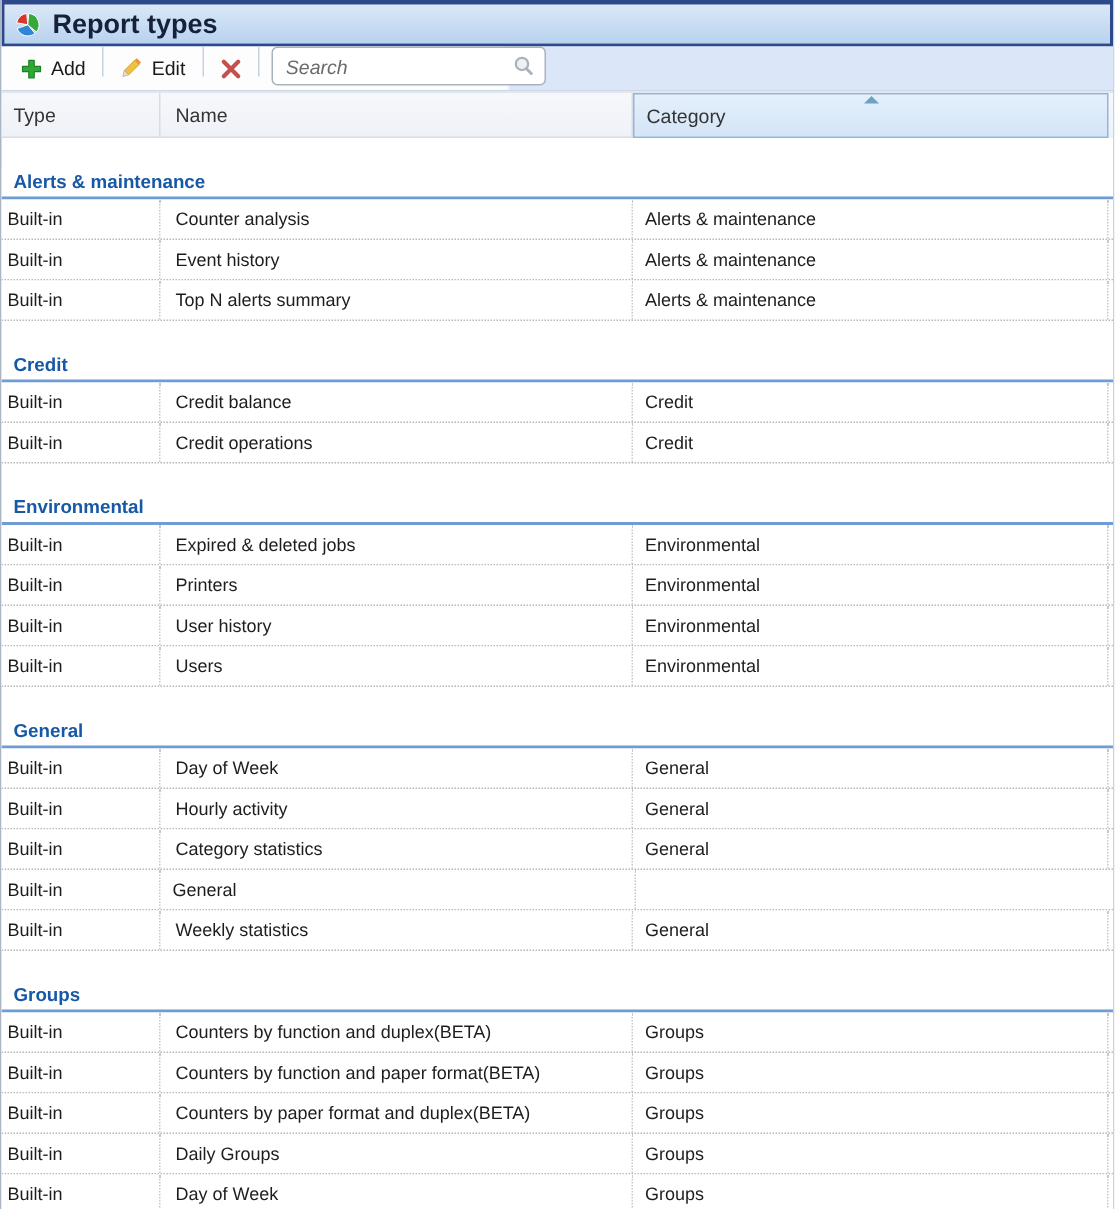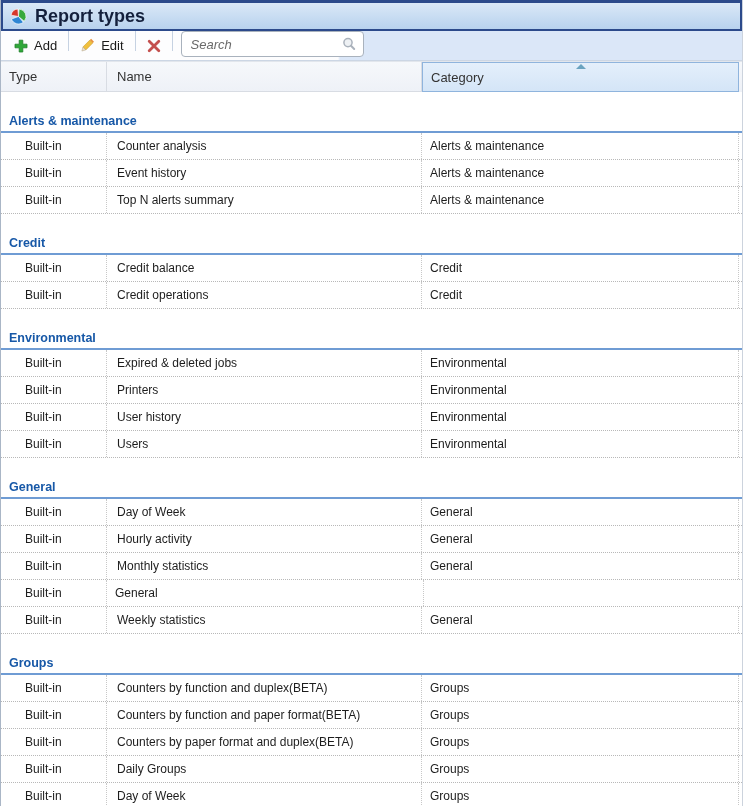--- a/index.html
+++ b/index.html
@@ -44,21 +44,21 @@
 
   
   .gridbody { background:#fff; }
   .group-label { margin-top:21px; height:18px; line-height:17px; padding-left:8px;
                  font-weight:bold; font-size:12.5px; color:#1758a7;
                  border-bottom:2px solid #6f9cd4; }
   .row { display:flex; height:26px; border-bottom:1px dotted #b8b8b8; background:#fff; }
   .cell { box-sizing:border-box; display:flex; align-items:center;
           border-right:1px dotted #c8c8c8; color:#1d1d1d; font-size:12px;
           overflow:hidden; white-space:nowrap; }
-  .c-type { width:106px; padding-left:24px; }
+  .c-type { width:106px; padding-left:4px; }
   .c-name { width:315px; padding-left:10px; }
   .c-cat  { width:317px; padding-left:8px; }
 </style>
 </head>
 <body>
 
 <div class="window">
 
   <div class="titlebar">
     <span style="display:flex;">
@@ -179,21 +179,21 @@
         <div class="cell c-name">Day of Week</div>
         <div class="cell c-cat">General</div>
       </div>
       <div class="row">
         <div class="cell c-type">Built-in</div>
         <div class="cell c-name">Hourly activity</div>
         <div class="cell c-cat">General</div>
       </div>
       <div class="row">
         <div class="cell c-type">Built-in</div>
-        <div class="cell c-name">Monthly statistics</div>
+        <div class="cell c-name">Category statistics</div>
         <div class="cell c-cat">General</div>
       </div>
       <div class="row">
         <div class="cell c-type">Built-in</div>
         <div class="cell c-cat">General</div>
       </div>
       <div class="row">
         <div class="cell c-type">Built-in</div>
         <div class="cell c-name">Weekly statistics</div>
         <div class="cell c-cat">General</div>

